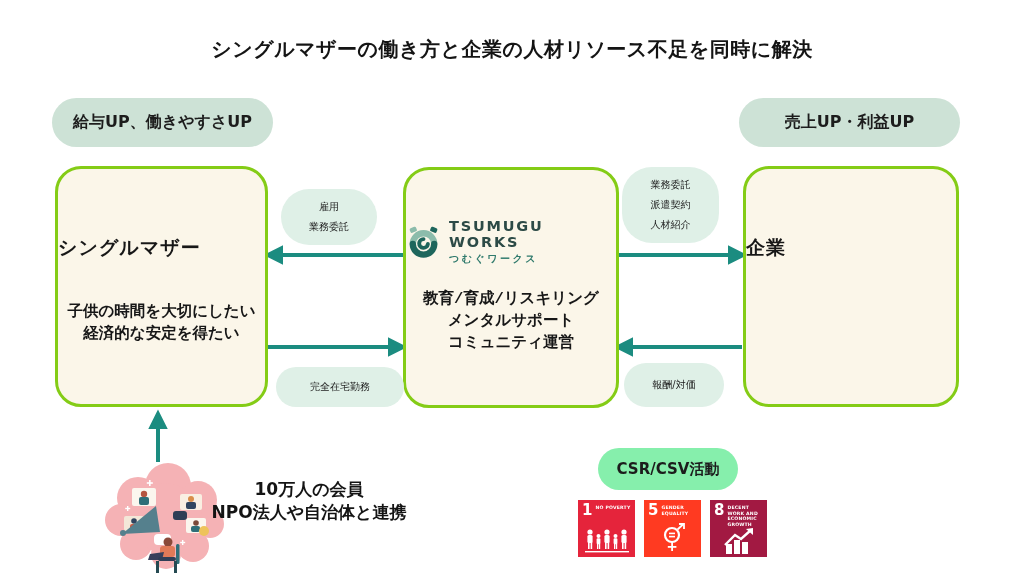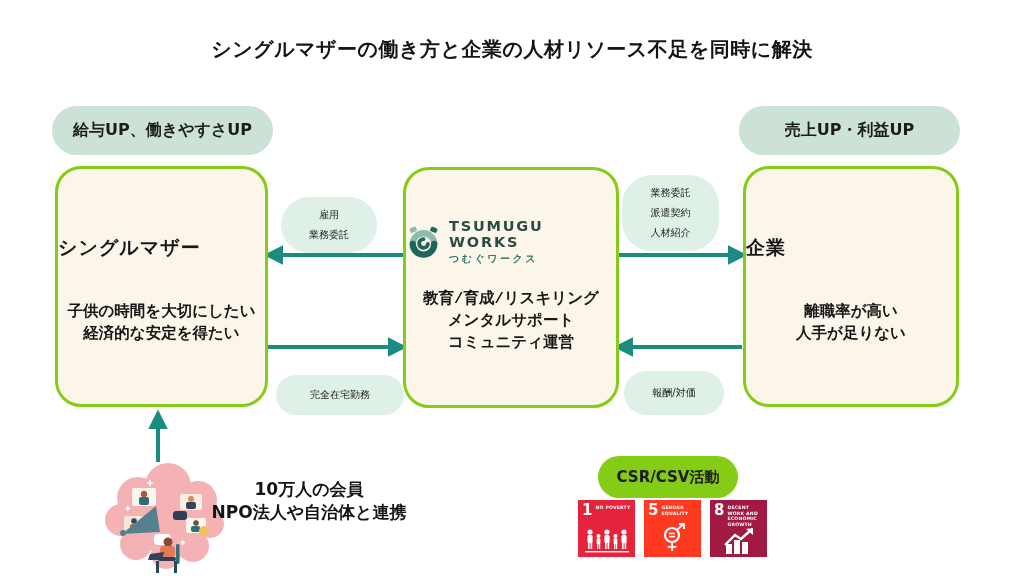--- a/index.html
+++ b/index.html
@@ -4,31 +4,31 @@
 <style>
   * { margin:0; padding:0; box-sizing:border-box; }
   html,body { background:#ffffff; }
   body { width:1024px; height:576px; font-family:"DejaVu Sans", sans-serif; }
   .canvas { position:relative; width:1024px; height:576px; background:#ffffff; overflow:hidden; }
 
   .title { position:absolute; top:36px; left:0; width:100%; text-align:center;
            font-size:20px; font-weight:800; color:#141414; letter-spacing:0.5px; }
 
   .pill { position:absolute; display:flex; flex-direction:column; align-items:center;
-          justify-content:center; border-radius:28px; color:#1c1c1c; text-align:center;margin-top:8px; }
+          justify-content:center; border-radius:28px; color:#1c1c1c; text-align:center; }
   .benefit { background:#cde2d6; font-weight:700; font-size:16px; height:49px; }
   .benefit-left  { left:52px;  top:98px; width:221px; }
   .benefit-right { left:739px; top:98px; width:221px; }
 
   .flow-label { background:#dff0e7; font-size:10px; font-weight:500; line-height:20px; }
   .fl-left-top     { left:281px; top:189px; width:96px;  height:56px; border-radius:28px; }
   .fl-left-bottom  { left:276px; top:367px; width:128px; height:40px; }
   .fl-right-top    { left:622px; top:167px; width:97px;  height:76px; border-radius:30px; }
   .fl-right-bottom { left:624px; top:363px; width:100px; height:44px; }
-  .csr-pill { left:598px; top:448px; width:140px; height:42px; background:#84cc16;
+  .csr-pill { left:598px; top:448px; width:140px; height:42px; background:#86efac;
               font-weight:700; font-size:15px; }
 
   .box { position:absolute; background:#fbf6e9; border:3px solid #84cc16;
          border-radius:26px; }
   .box-left   { left:55px;  top:166px; width:213px; height:241px; }
   .box-center { left:403px; top:167px; width:216px; height:241px; }
   .box-right  { left:743px; top:166px; width:216px; height:241px; }
   .box-title { position:absolute; left:0; width:100%; top:66px; text-align:left;
                font-size:19px; font-weight:700; letter-spacing:1px; color:#171717; }
   .box-body  { position:absolute; left:0; width:100%; top:131px; text-align:center;
@@ -112,24 +112,20 @@
     </div>
     <div class="box-body">
       <div>教育/育成/リスキリング</div>
       <div>メンタルサポート</div>
       <div>コミュニティ運営</div>
     </div>
   </div>
 
   <div class="box box-right">
     <div class="box-title">企業</div>
-    <div class="box-body">
-      <div>離職率が高い</div>
-      <div>人手が足りない</div>
-    </div>
   </div>
 
   <div class="pill flow-label fl-left-top">
     <span>雇用</span>
     <span>業務委託</span>
   </div>
   <div class="pill flow-label fl-left-bottom">
     <span>完全在宅勤務</span>
   </div>
   <div class="pill flow-label fl-right-top">

